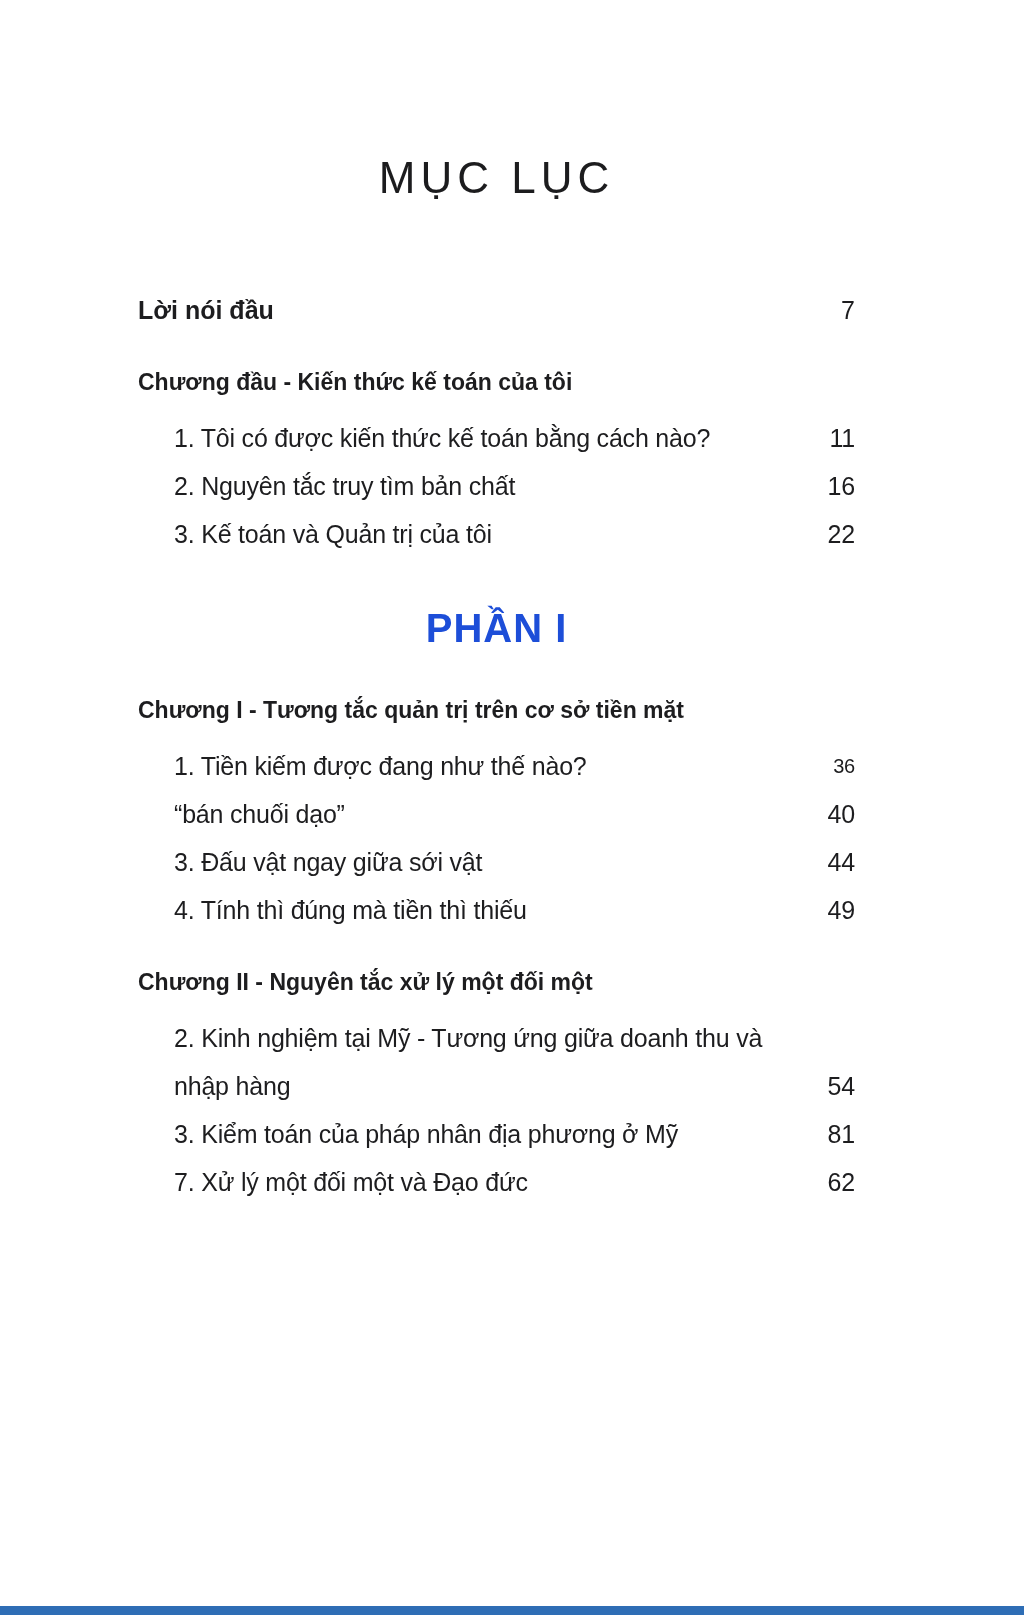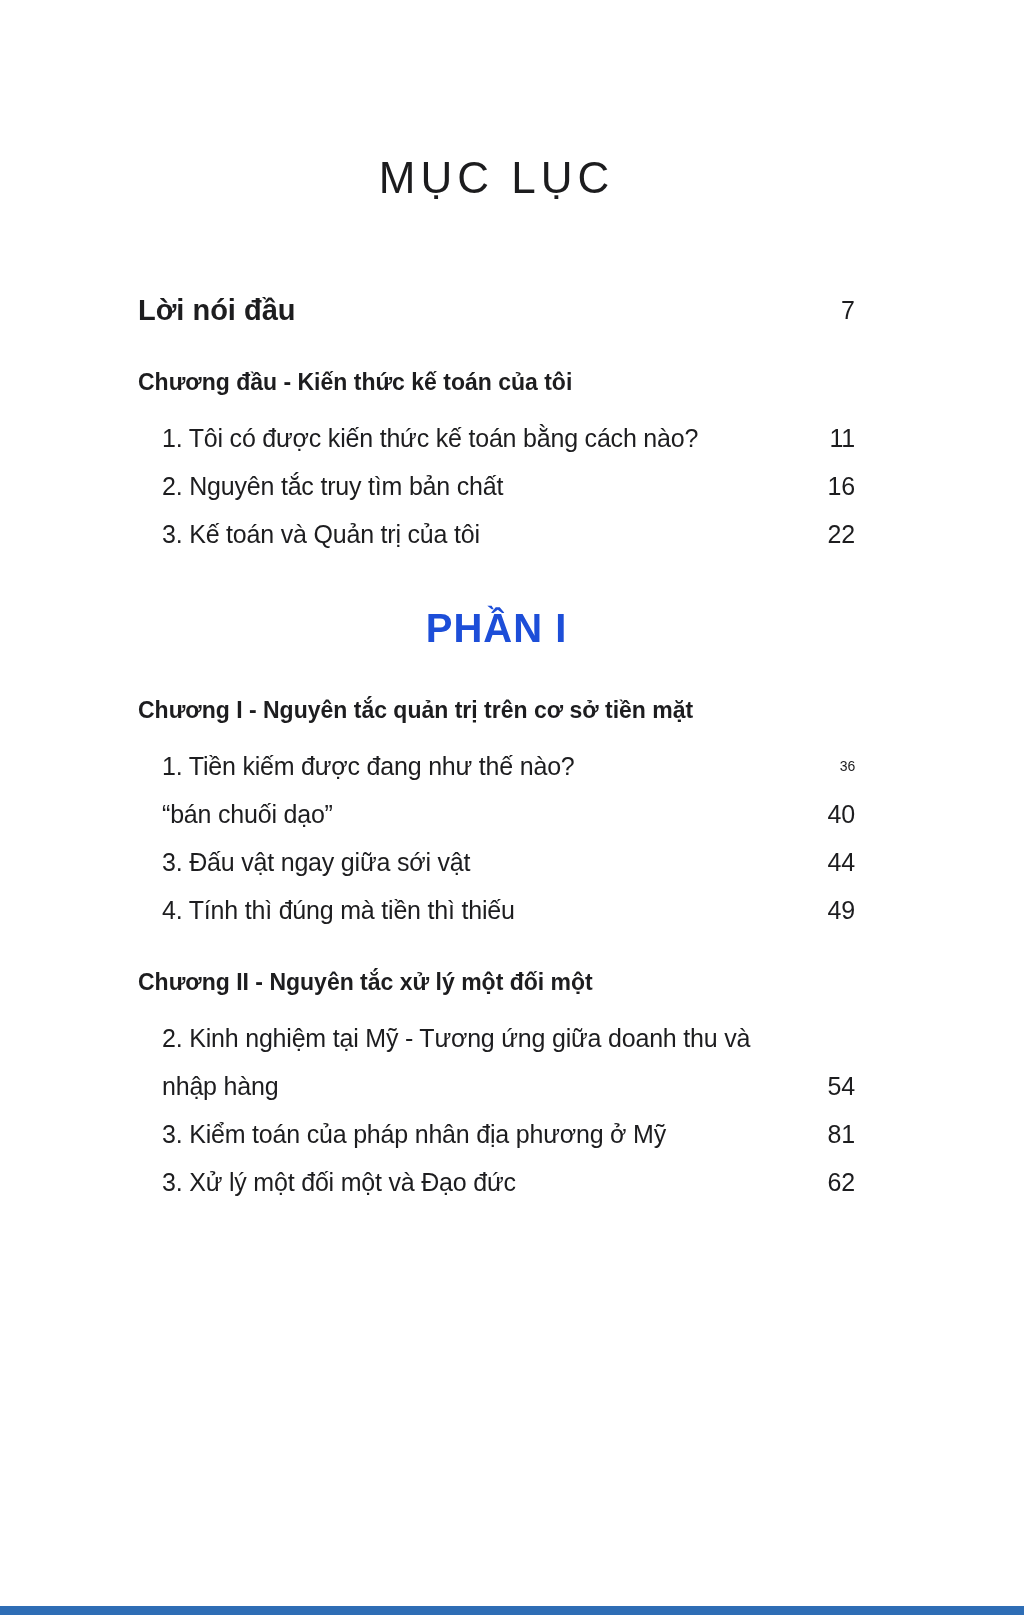--- a/index.html
+++ b/index.html
@@ -35,37 +35,37 @@
   .row .labels .line:empty { display: none; }
   .row .page {
     position: absolute;
     right: 0;
     bottom: 0;
     line-height: 48px;
     font-size: 25px;
     color: #1d1d1f;
   }
   .row .page:empty { display: none; }
-  .row .page.small { font-size: 14px; }
+  .row .page.small { font-size: 20px; }
 
   .top-entry .line {
-    font-size: 29px;
+    font-size: 25px;
     font-weight: 700;
   }
   .heading {
     margin: 24px 0 8px;
     font-size: 23px;
     font-weight: 700;
     line-height: 48px;
     white-space: nowrap;
   }
   .heading .prefix { font-weight: 700; }
   .heading .rest   { font-weight: 700; }
   .item {
-    margin-left: 24px;
+    margin-left: 36px;
     font-size: 25px;
     letter-spacing: -0.2px;
   }
   .item .line.fit {
     display: inline-block;
     transform: scaleX(0.92);
     transform-origin: 0 100%;
   }
   .part-title {
     margin: 46px 0 34px;
@@ -119,21 +119,21 @@
     <div class="row item">
       <div class="labels">
         <div class="line">3. Kế toán và Quản trị của tôi</div>
       </div>
       <div class="page">22</div>
     </div>
 
     <div class="part-title">PHẦN I</div>
 
     <div class="row heading">
-      <span class="prefix">Chương I</span><span class="rest"> - Nguyên tắc quản trị trên cơ sở tiền mặt</span>
+      <span class="prefix">Chương I</span><span class="rest"> - Tương tắc quản trị trên cơ sở tiền mặt</span>
     </div>
 
     <div class="row item">
       <div class="labels">
         <div class="line">1. Tiền kiếm được đang như thế nào?</div>
       </div>
       <div class="page small">36</div>
     </div>
 
     <div class="row item">
@@ -173,21 +173,21 @@
     <div class="row item">
       <div class="labels">
         <div class="line">3. Kiểm toán của pháp nhân địa phương ở Mỹ</div>
       </div>
       <div class="page">81</div>
     </div>
 
 
     <div class="row item">
       <div class="labels">
-        <div class="line">3. Xử lý một đối một và Đạo đức</div>
+        <div class="line">7. Xử lý một đối một và Đạo đức</div>
       </div>
       <div class="page">62</div>
     </div>
 
   </div>
 </div>
 
 <div class="bottom-bar" style="background: rgb(46, 109, 181);"></div>
 
 </body></html>

